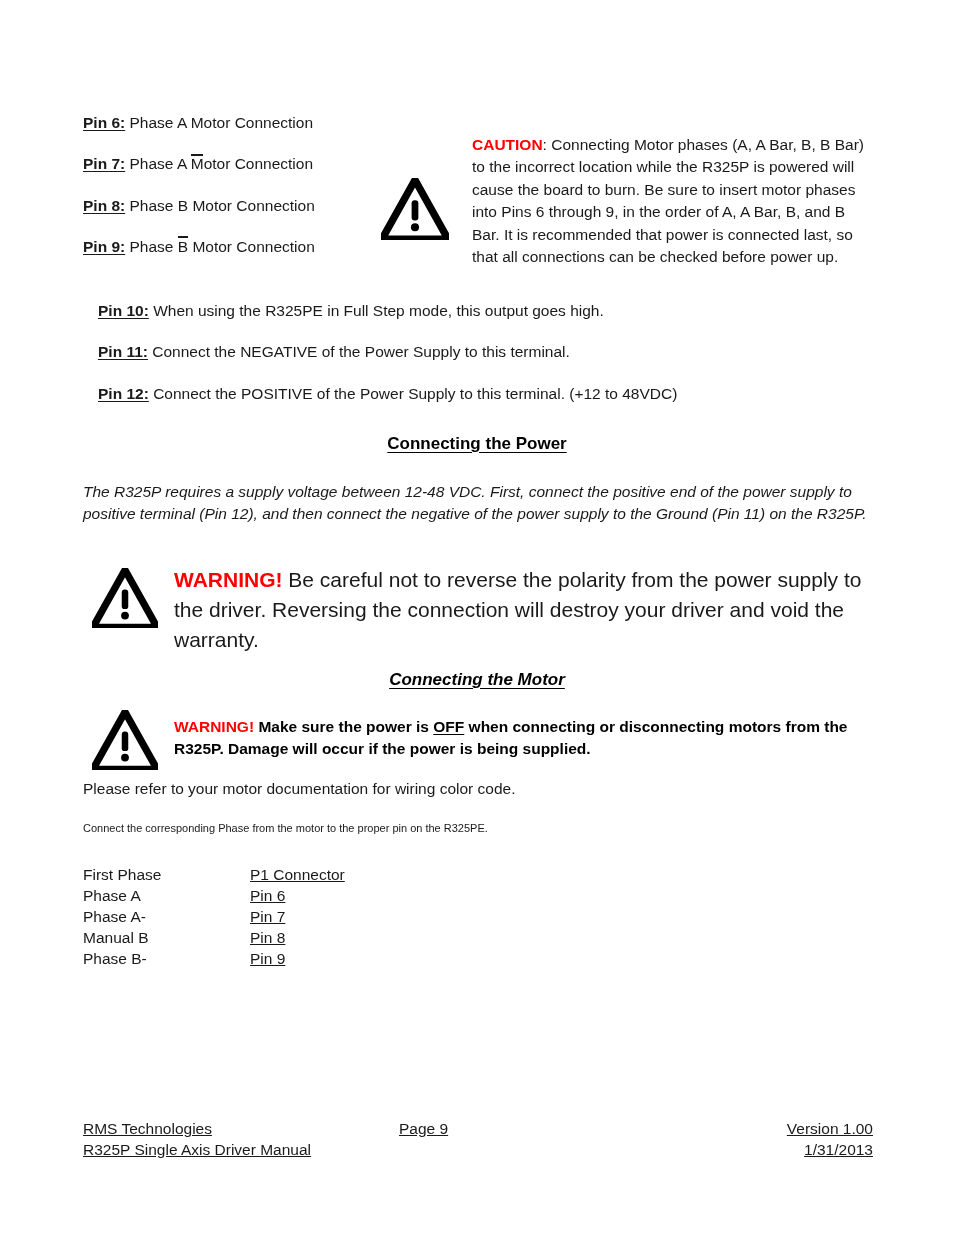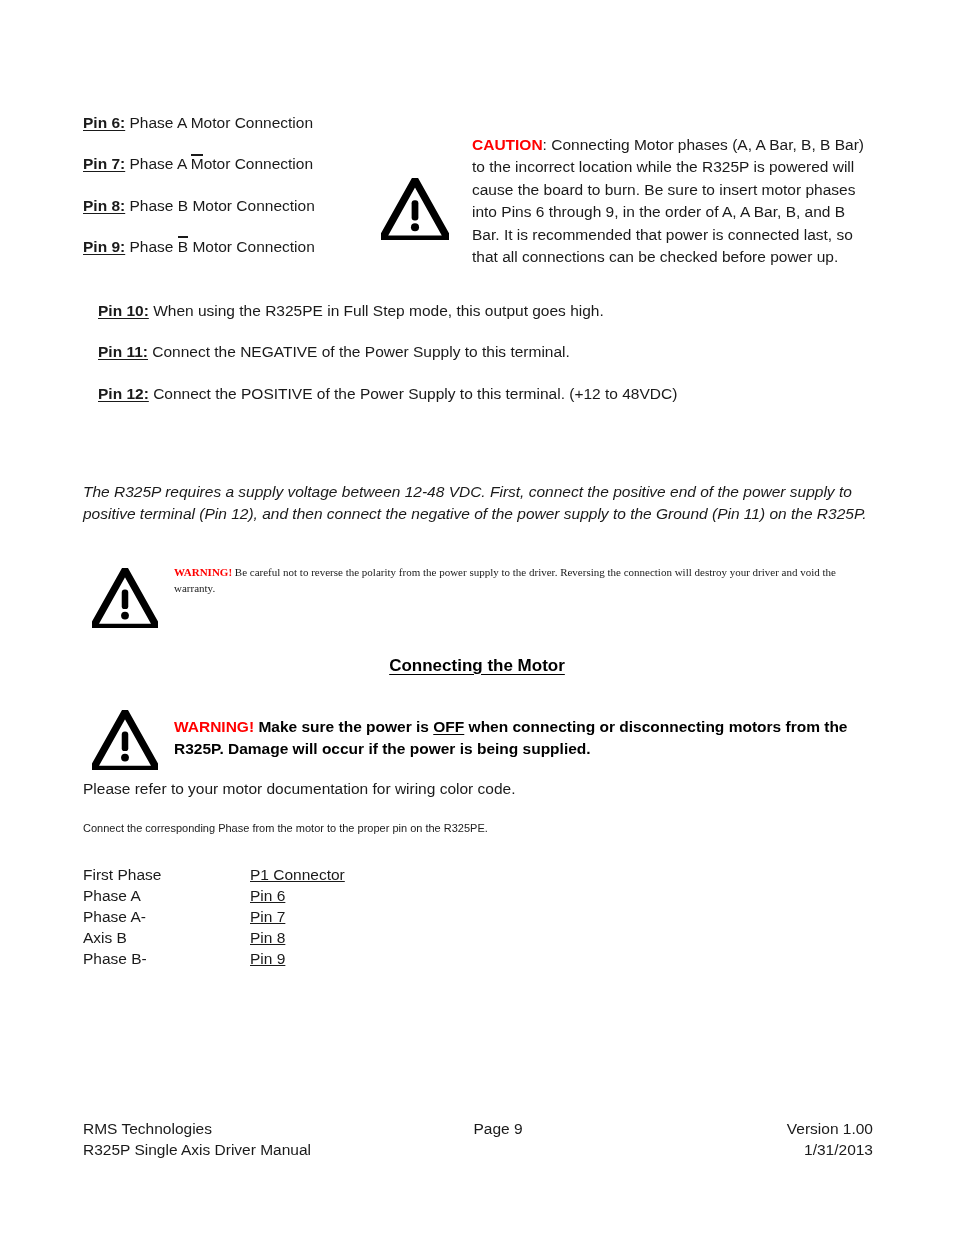--- a/index.html
+++ b/index.html
@@ -93,21 +93,21 @@
     text-align: center;
     font-size: 17px;
     font-weight: bold;
     color: #000;
   }
   .section-heading span {
     text-decoration: underline;
     text-underline-offset: 3px;
   }
   #heading-power { top: 434px; }
-  #heading-motor { top: 656px; }
+  #heading-motor { top: 670px; font-style: italic; }
 
   
   .power-para {
     position: absolute;
     left: 83px;
     top: 481px;
     width: 784px;
     font-size: 15.5px;
     line-height: 1.42;
     color: #1a1a1a;
@@ -120,24 +120,23 @@
     left: 92px;
     top: 568px;
     width: 66px;
     height: 60px;
   }
   .warn-text-1 {
     position: absolute;
     left: 174px;
     top: 565px;
     width: 700px;
-    font-size: 11px;
+    font-size: 21px;
     line-height: 1.42;
     color: #1a1a1a;
-    font-family: Liberation Serif, serif;
   }
   .warn-icon-2 {
     position: absolute;
     left: 92px;
     top: 710px;
     width: 66px;
     height: 60px;
   }
   .warn-text-2 {
     position: absolute;
@@ -184,27 +183,28 @@
 
   
   .footer {
     position: absolute;
     left: 83px;
     top: 1118px;
     width: 790px;
     font-size: 15.5px;
     line-height: 21px;
     color: #1a1a1a;
+    text-decoration: underline;
   }
   .footer-row {
     display: flex;
     width: 100%;
   }
   .f-left   { width: 300px; text-align: left; }
-  .f-center { width: 230px; text-align: center; }
+  .f-center { width: 230px; text-align: left; margin-left: 16px; }
   .f-right  { flex: 1; text-align: right; }
 </style>
 </head>
 <body>
 
 <div class="page">
 
   <div class="pin-list-top body-text">
 
     <div class="pin-row">
@@ -246,20 +246,23 @@
     <div class="pin-row">
       <span class="pin-label">Pin 11:</span><span> Connect the NEGATIVE of the Power Supply to this terminal.</span>
     </div>
 
     <div class="pin-row">
       <span class="pin-label">Pin 12:</span><span> Connect the POSITIVE of the Power Supply to this terminal. (+12 to 48VDC)</span>
     </div>
 
   </div>
 
+  <div class="section-heading" id="heading-power">
+    <span>Connecting the Power</span>
+  </div>
 
   <div class="power-para">The R325P requires a supply voltage between 12-48 VDC.  First, connect the positive end of the power supply to positive terminal (Pin 12), and then connect the negative of the power supply to the Ground (Pin 11) on the R325P.</div>
 
   <div class="warn-icon-1">
     <svg viewBox="0 0 100 92" width="66" height="60" aria-hidden="true">
       <path d="M50 3 L97 87 Q99 91 94 91 L6 91 Q1 91 3 87 Z" fill="none" stroke="#000000" stroke-width="11" stroke-linejoin="round"></path>
       <rect x="45" y="33" width="10" height="30" rx="4.5" fill="#000000"></rect>
       <circle cx="50" cy="73" r="6" fill="#000000"></circle>
     </svg>
   </div>
@@ -293,21 +296,21 @@
       </tr>
       <tr>
         <td class="c1">Phase A</td>
         <td class="c2">Pin 6</td>
       </tr>
       <tr>
         <td class="c1">Phase A-</td>
         <td class="c2">Pin 7</td>
       </tr>
       <tr>
-        <td class="c1">Axis B</td>
+        <td class="c1">Manual B</td>
         <td class="c2">Pin 8</td>
       </tr>
       <tr>
         <td class="c1">Phase B-</td>
         <td class="c2">Pin 9</td>
       </tr>
     </tbody>
   </table>
 
   <div class="footer">

